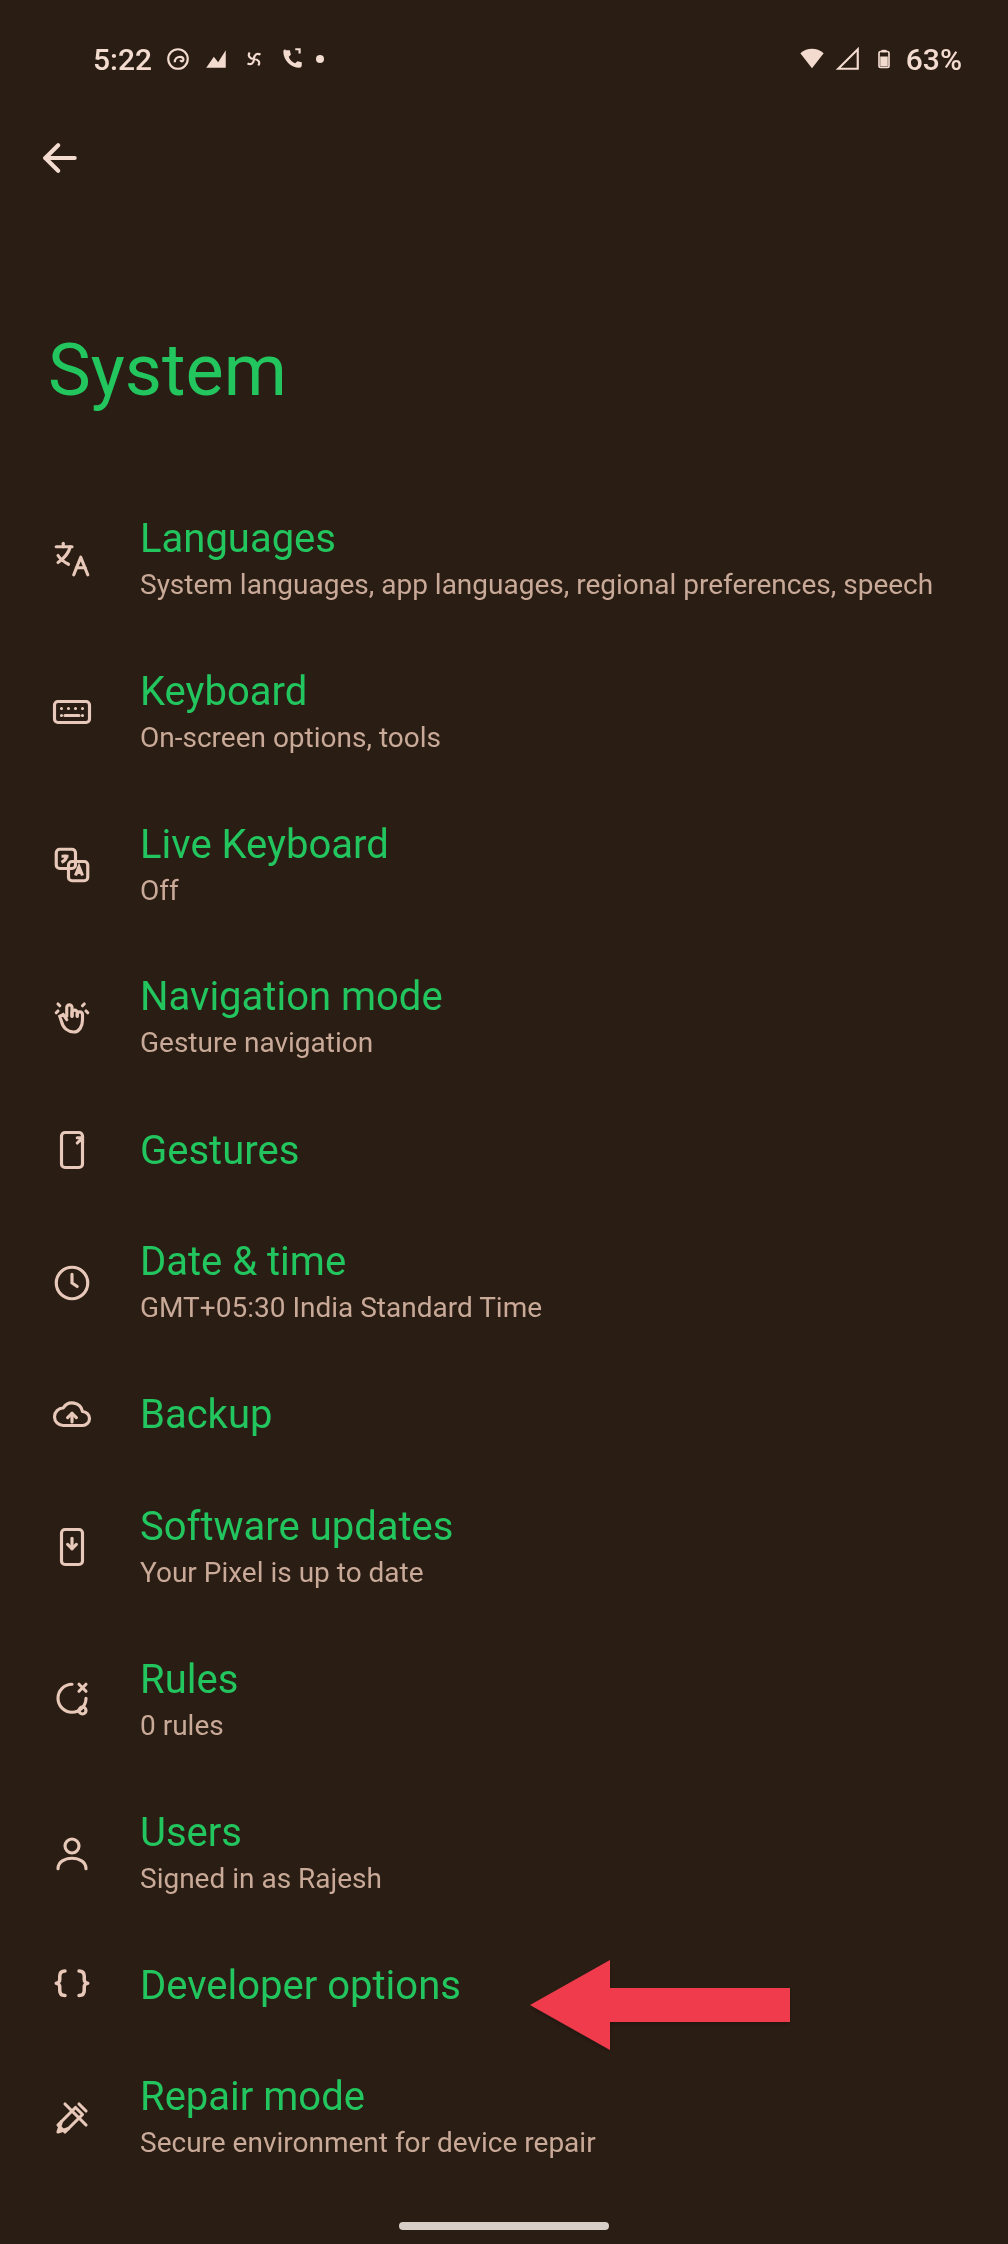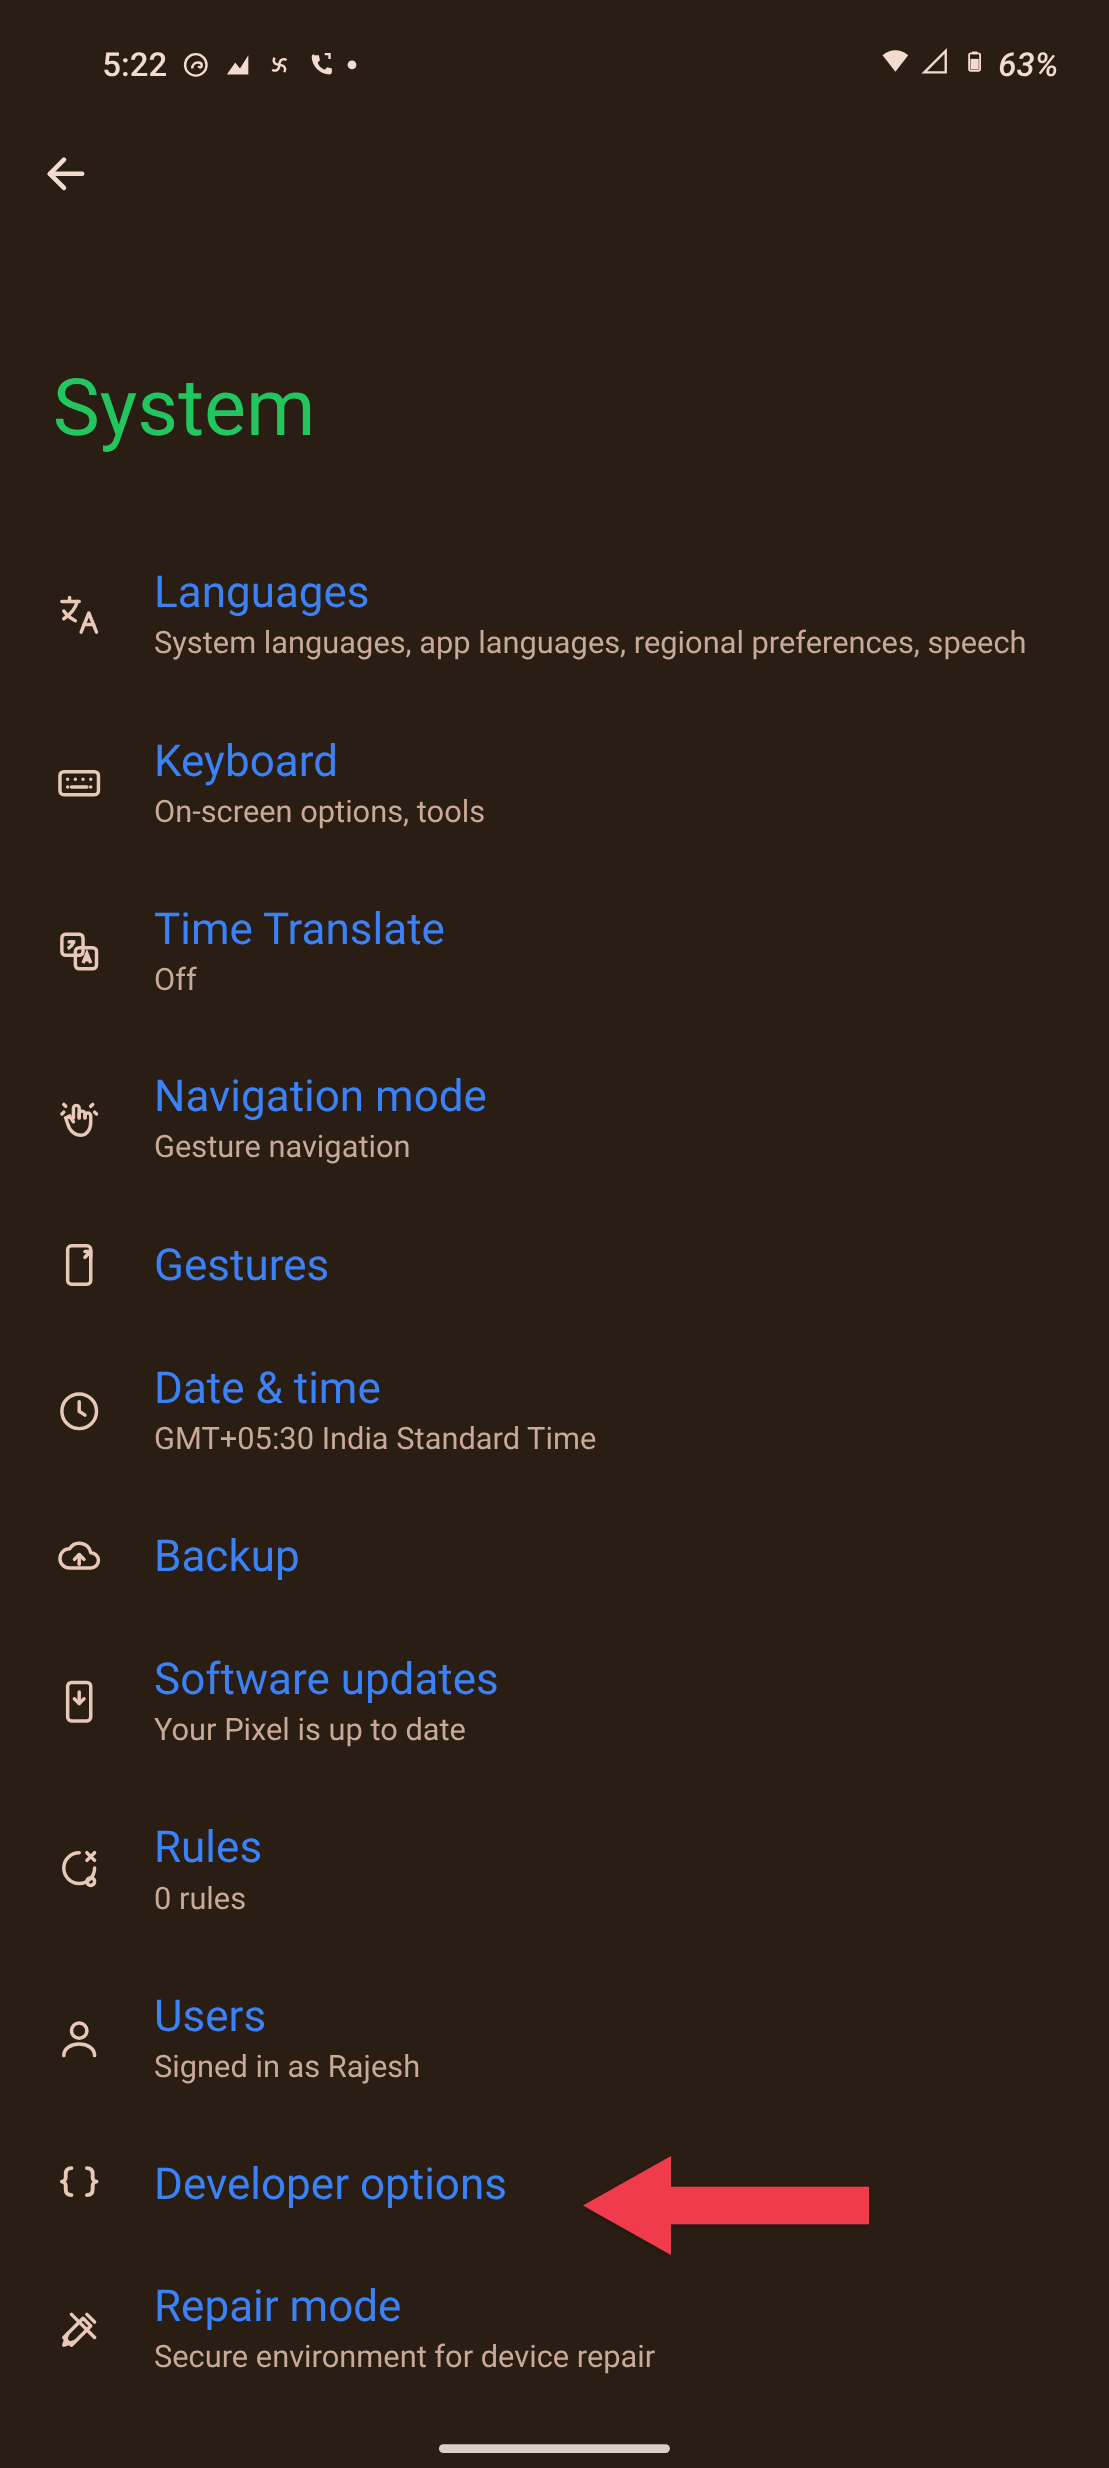--- a/index.html
+++ b/index.html
@@ -16,21 +16,21 @@
     justify-content: space-between;
     align-items: center;
     padding: 28px 46px 0 46px;
     height: 90px;
     font-size: 30px;
     font-weight: 500;
     color: #f3dbcf;
     margin-left: 47px;
   }
   .status-left { display: flex; align-items: center; gap: 12px; }
-  .status-right { display: flex; gap: 8px; font-style: italic; }
+  .status-right { display: flex; align-items: center; gap: 8px; }
   .status-icons { display:flex; gap:10px; align-items:center;}
   .status-icon { width:28px; height:28px; display:inline-flex; align-items:center; justify-content:center; }
   .dot { width:8px; height:8px; background:#f3dbcf; border-radius:50%; }
 
   .back-row { padding: 40px 32px 12px 32px; }
   .back-btn { width:56px; height:56px; display:flex; align-items:center; justify-content:center; }
 
   .page-title {
     font-size: 72px;
     font-weight: 400;
@@ -51,21 +51,21 @@
     flex-shrink:0;
     display:flex;
     align-items:center;
     justify-content:center;
     color:#e8c9b9;
   }
   .item-texts { display:flex; flex-direction:column; gap:4px; }
   .item-title {
     font-size: 40px;
     font-weight: 400;
-    color:#3b82f6;
+    color:#22c55e;
   }
   .item-sub {
     font-size: 28px;
     color:#c9a997;
     line-height:1.35;
   }
 
   .arrow-annotation {
     position:absolute;
     left: 520px;
@@ -186,21 +186,21 @@
   <div class="item">
     <span class="item-icon">
       <svg viewBox="0 0 24 24" width="42" height="42" fill="none" stroke="currentColor" stroke-width="1.8">
           <rect x="3" y="3" width="11" height="11" rx="2"></rect>
           <rect x="10" y="10" width="11" height="11" rx="2"></rect>
           <path d="M6 7h4M8 6v1M9 7c-.5 2-2 3-3 3.5"></path>
           <path d="M14 18l2-5 2 5M14.7 16.3h2.6"></path>
         </svg>
     </span>
     <div class="item-texts">
-      <div class="item-title">Time Translate</div>
+      <div class="item-title">Live Keyboard</div>
       <div class="item-sub">Off</div>
     </div>
   </div>
 
   <div class="item">
     <span class="item-icon">
       <svg viewBox="0 0 24 24" width="42" height="42" fill="none" stroke="currentColor" stroke-width="1.8" stroke-linecap="round">
           <path d="M9 11V6a1.5 1.5 0 013 0v5"></path>
           <path d="M12 11V9a1.5 1.5 0 013 0v2"></path>
           <path d="M15 11v-1a1.5 1.5 0 013 0v3c0 4-2 7-5 7s-6-2-7-6l-1-3 2-1 2 3"></path>

